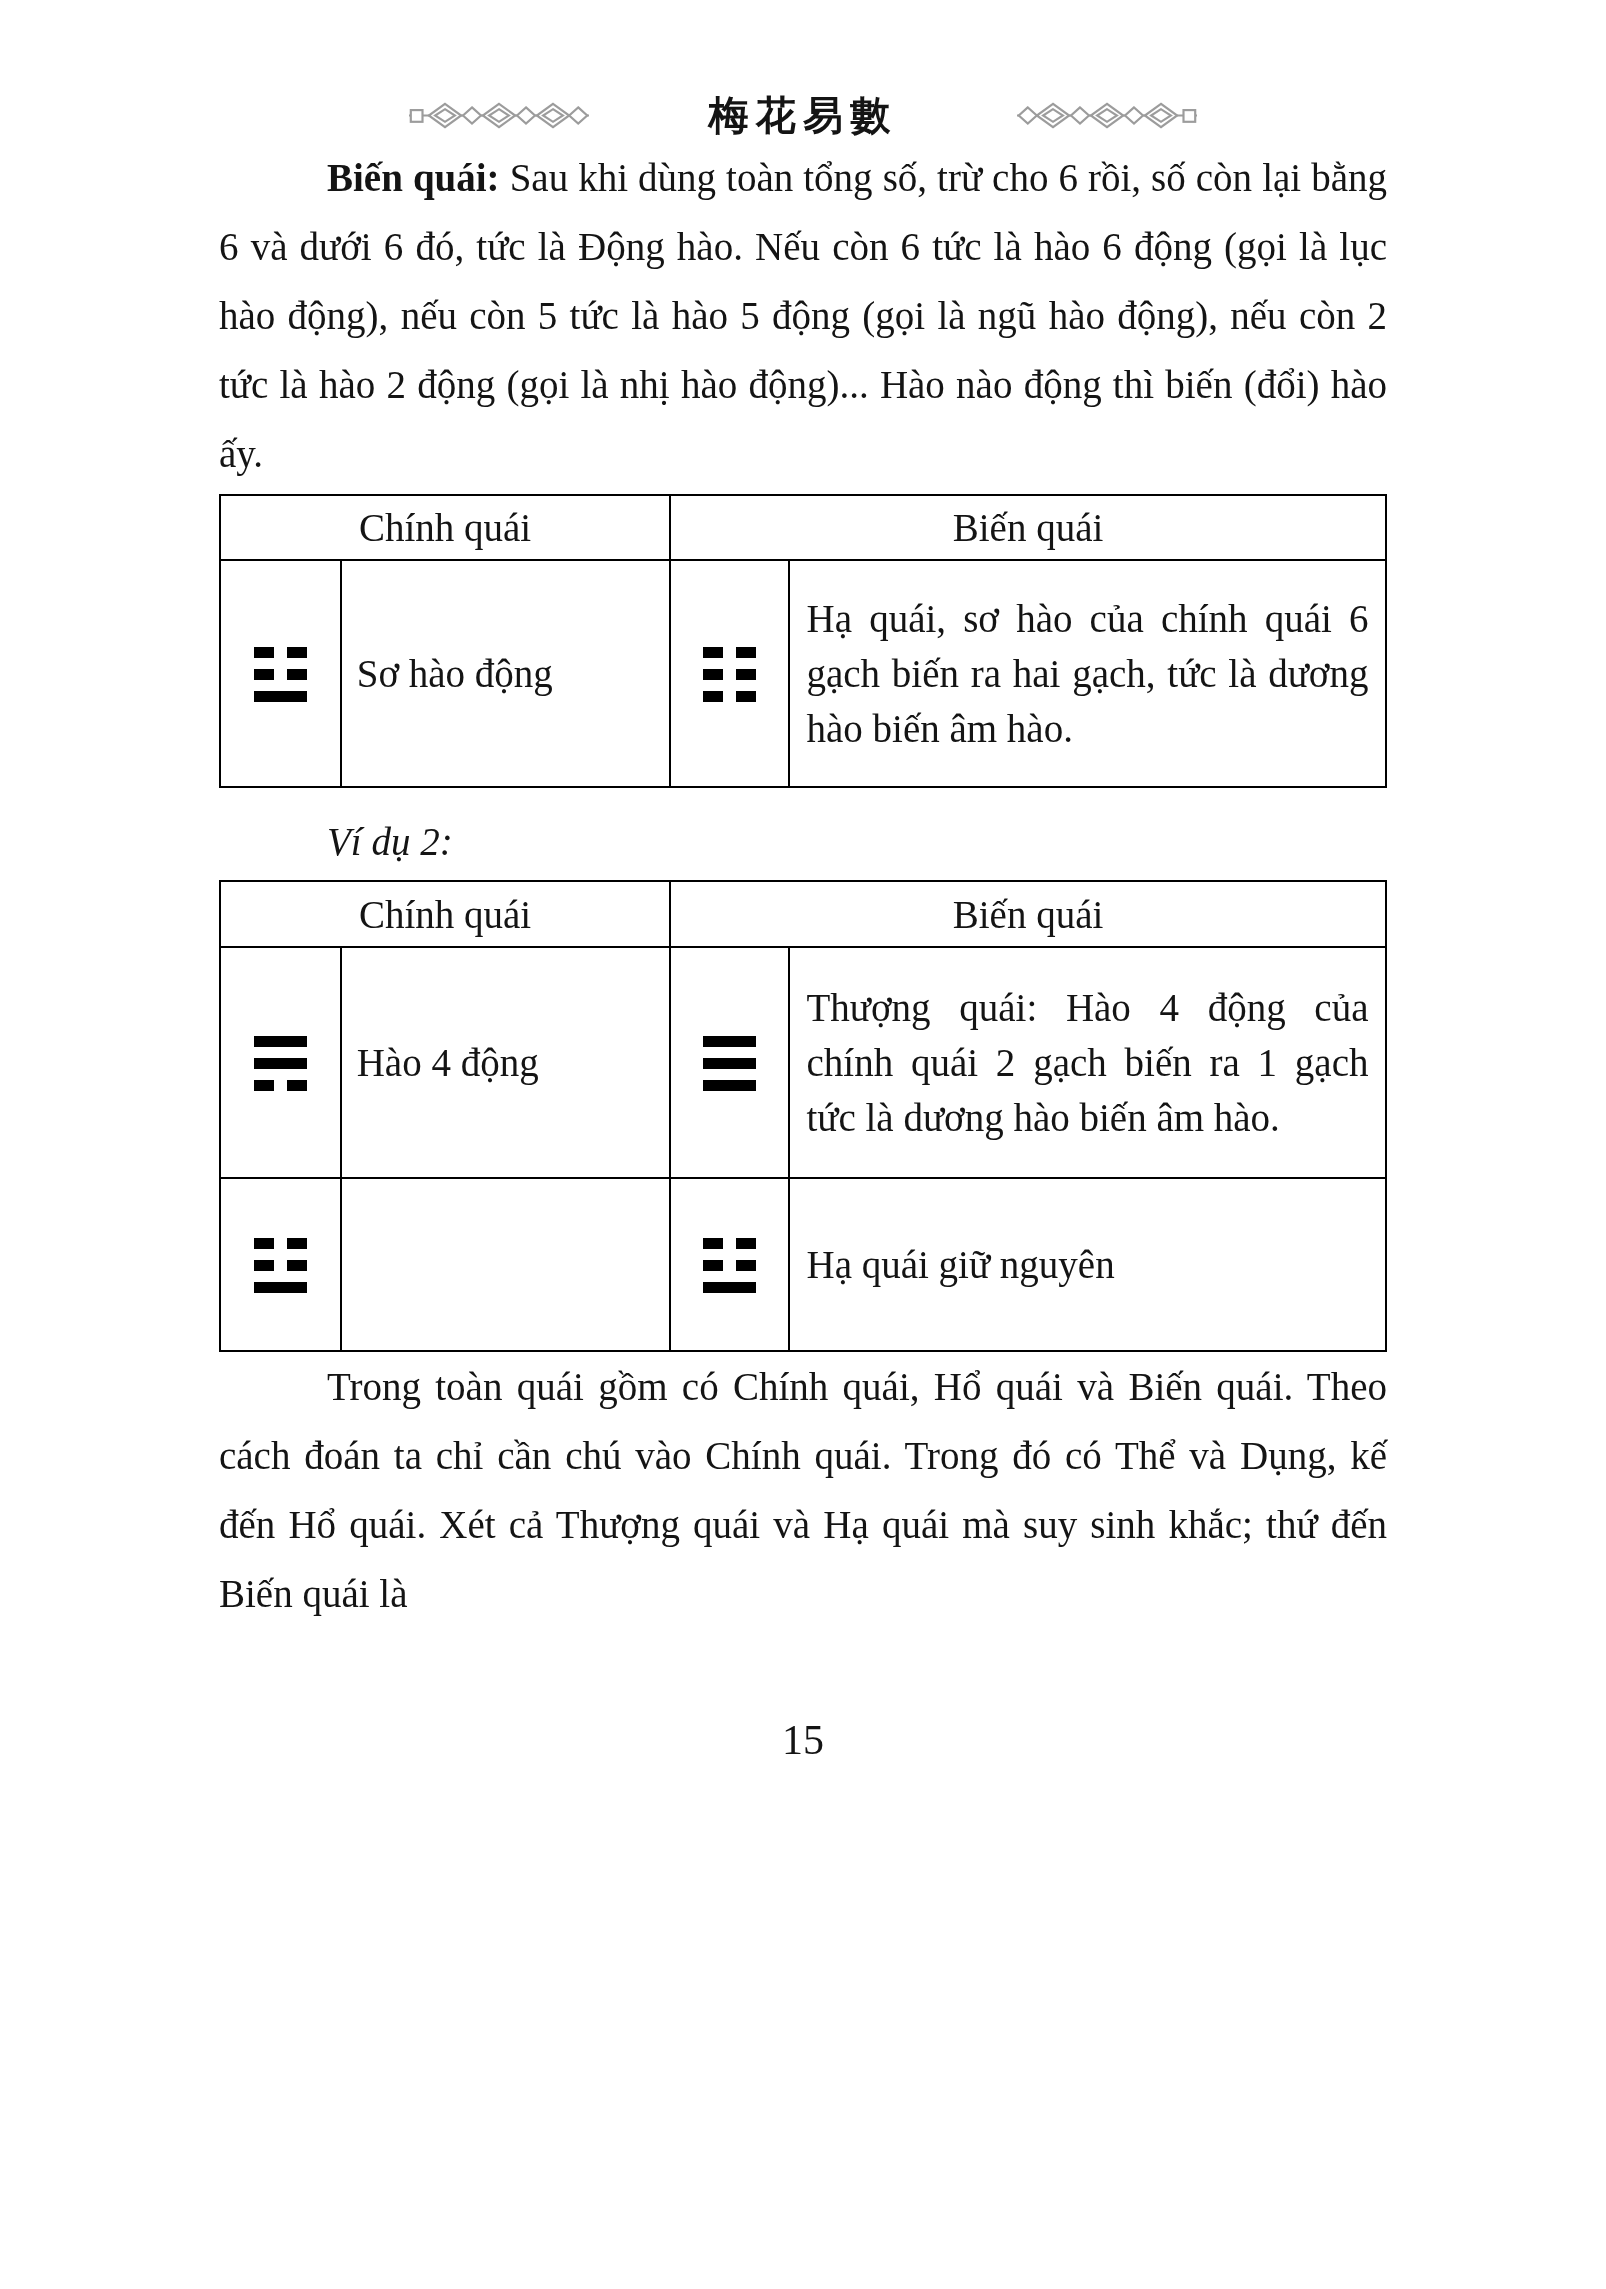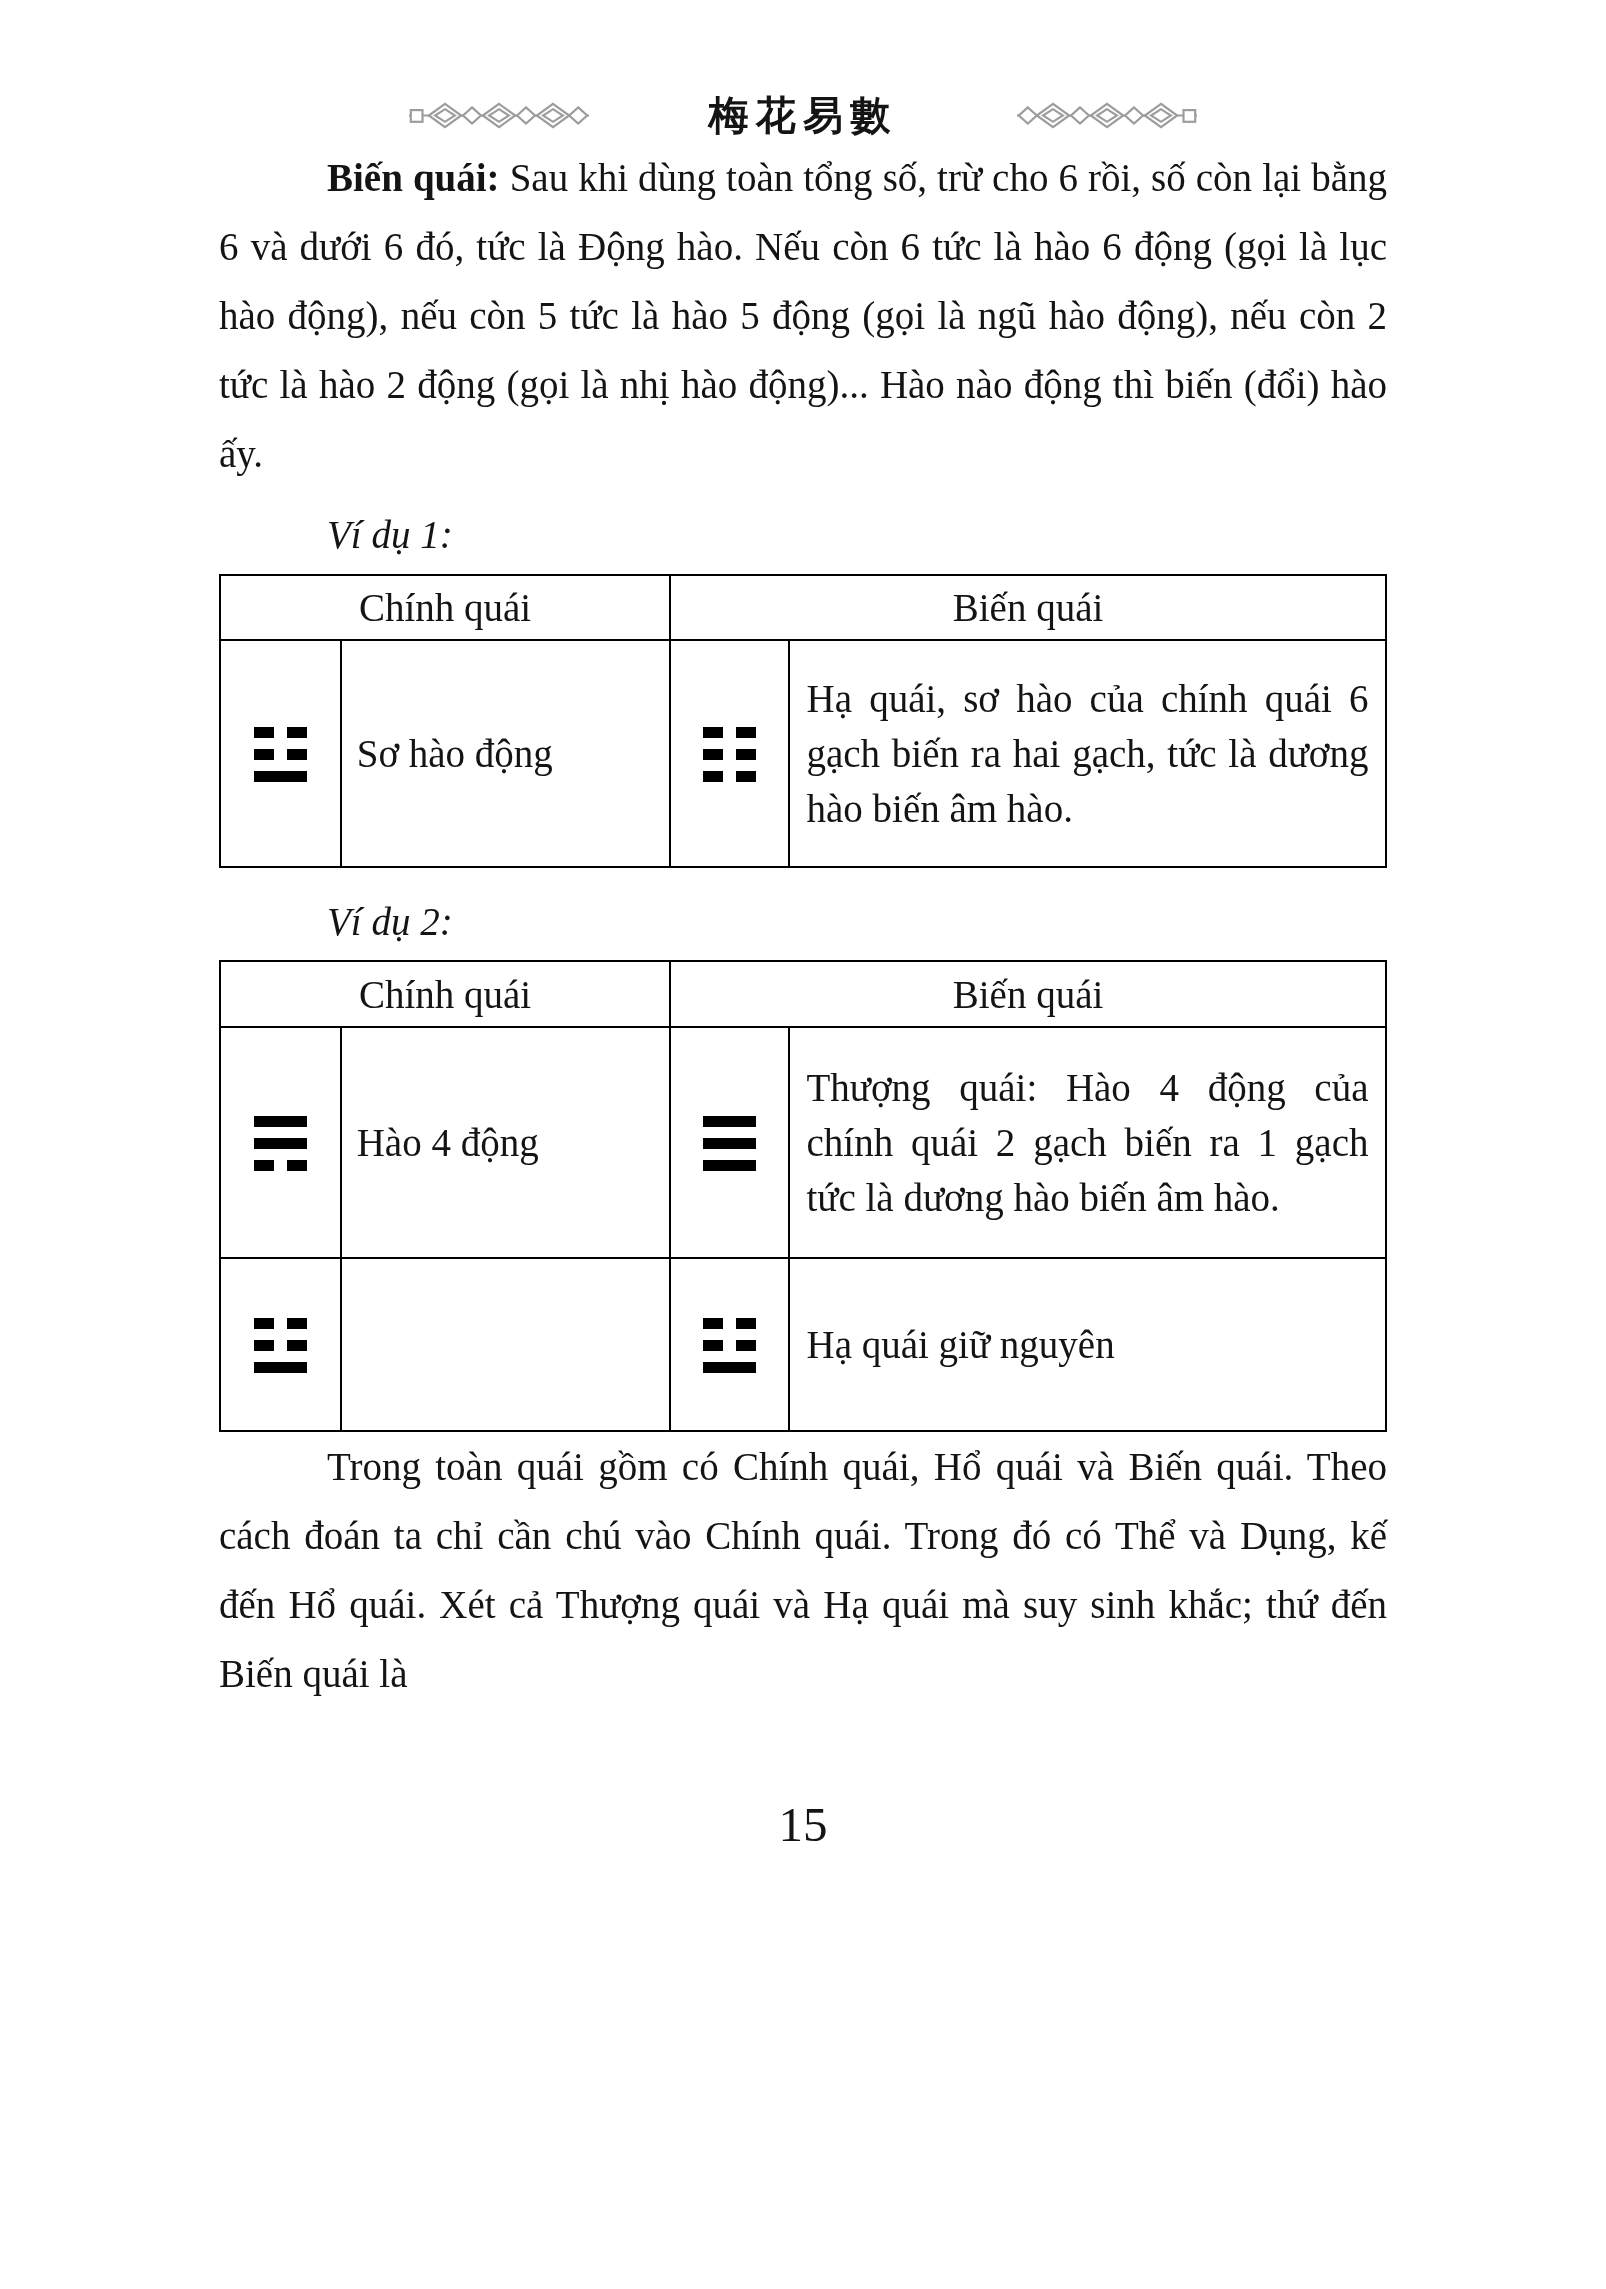--- a/index.html
+++ b/index.html
@@ -98,21 +98,21 @@
   .tri-line { width: 53px; height: 11px; background: #000; }
   .tri-line.yin {
     background: transparent;
     display: flex;
     justify-content: space-between;
   }
   .tri-line.yin .seg { width: 20px; height: 11px; background: #000; }
   
   .page-number {
     text-align: center;
-    font-size: 49px;
+    font-size: 42px;
     margin-top: 88px;
   }
 </style>
 </head>
 <body>
 
 <div class="page">
 
   <div class="header">
     <svg class="ornament" width="180" height="29" viewBox="0 0 200 32">
@@ -145,21 +145,20 @@
         <polygon points="160,9 171,16 160,23 149,16"></polygon>
         <polygon points="188,7 198,16 188,25 178,16"></polygon>
       </g>
     </svg>
   </div>
 
   <div class="content">
 
     <p class="body-text para1"><span class="bold">Biến quái:</span><span> Sau khi dùng toàn tổng số, trừ cho 6 rồi, số còn lại bằng 6 và dưới 6 đó, tức là Động hào. Nếu còn 6 tức là hào 6 động (gọi là lục hào động), nếu còn 5 tức là hào 5 động (gọi là ngũ hào động), nếu còn 2 tức là hào 2 động (gọi là nhị hào động)... Hào nào động thì biến (đổi) hào ấy.</span></p>
 
-    <div class="example-label">Ví dụ 1:</div>
 
     <table class="kua-table">
       <colgroup>
         <col class="c-tri1">
           <col class="c-txt1">
           <col class="c-tri2">
           <col>
       </colgroup>
       <tbody>
           <tr>

